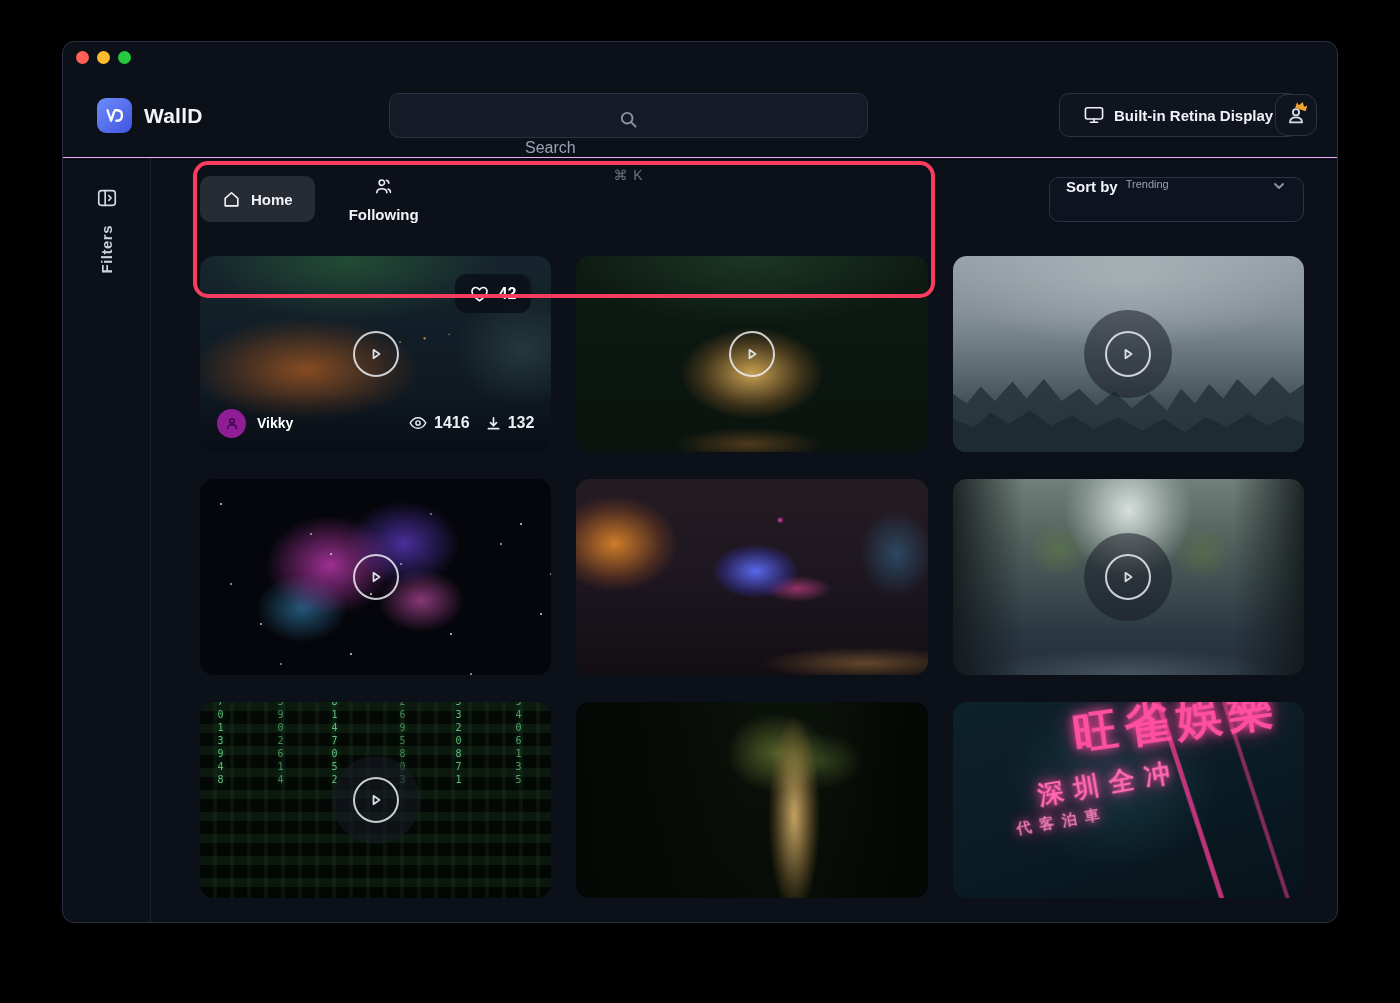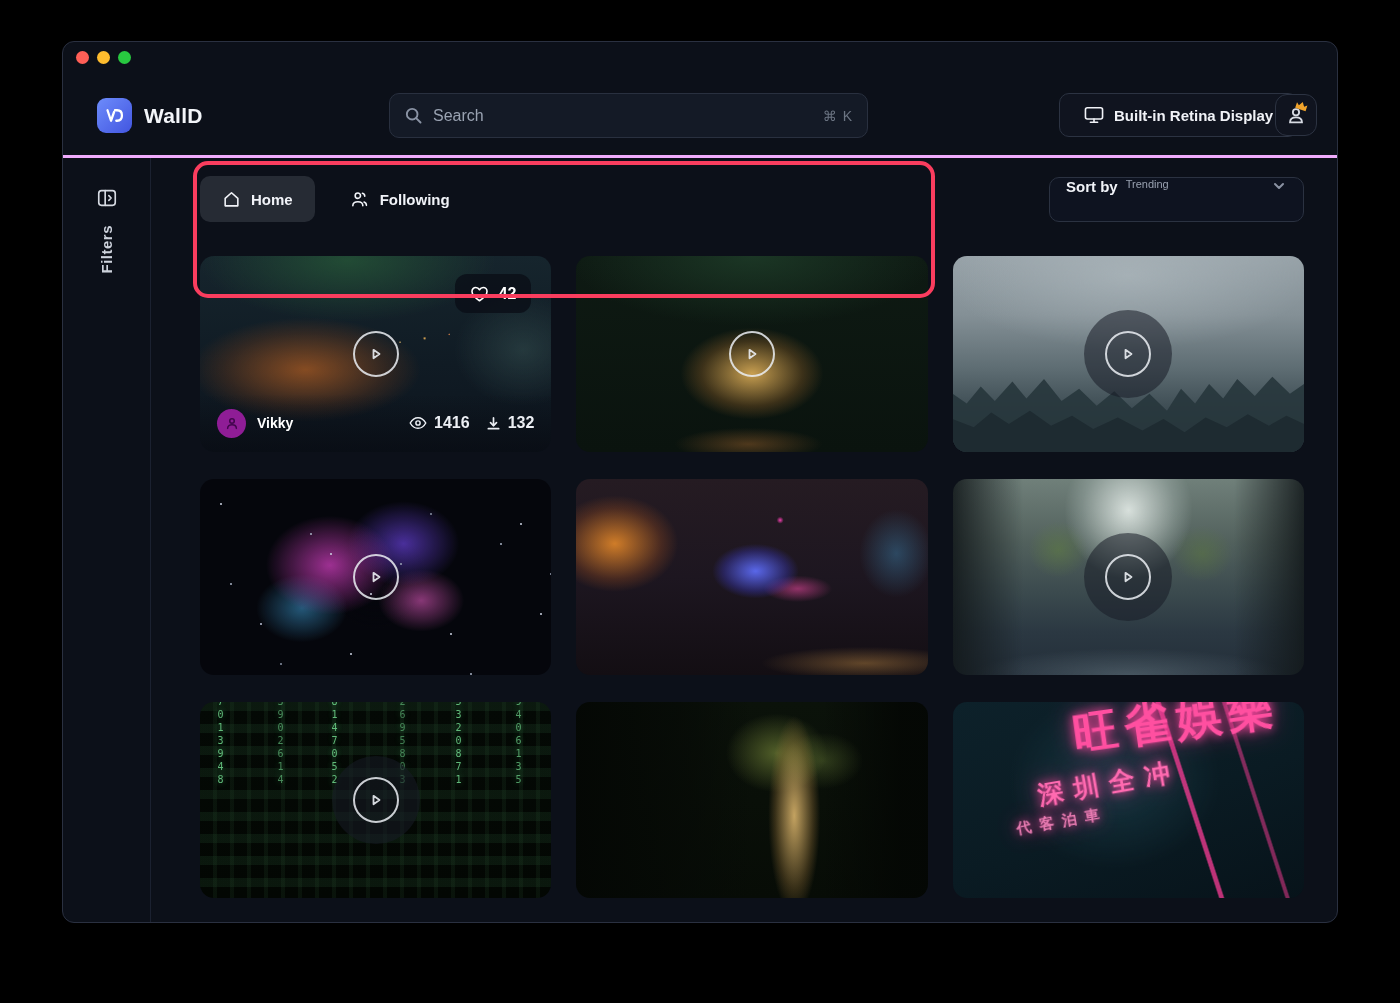--- a/index.html
+++ b/index.html
@@ -7,28 +7,28 @@
     font-family:"Liberation Sans", sans-serif; -webkit-font-smoothing:antialiased; }
 
   .window { position:absolute; left:62px; top:41px; width:1276px; height:882px;
     background:#0c1019; border:1px solid #2a3040; border-radius:12px; overflow:hidden; }
 
   
   .traffic { position:absolute; top:9px; left:13px; display:flex; gap:8px; z-index:30; }
   .tl { width:13px; height:13px; border-radius:50%; }
   .tl.red { background:#ff5f57; } .tl.yellow { background:#febc2e; } .tl.green { background:#28c840; }
 
-  .header { position:relative; height:116px; border-bottom:3px solid #f0abfc; }
+  .header { position:relative; height:116px; border-bottom:1px solid #f0abfc; }
   .brand { position:absolute; left:34px; top:56px; display:flex; align-items:center; gap:12px; }
   .logo { width:35px; height:35px; border-radius:9px;
     background:linear-gradient(135deg,#6d8cfb,#4255e0); display:flex; align-items:center; justify-content:center; }
   .app-title { color:#f3f5f9; font-size:21px; font-weight:bold; letter-spacing:.2px; }
 
   .search { position:absolute; left:326px; top:51px; width:479px; height:45px; border-radius:10px;
-    background:#141a26; border:1px solid #29303f; display:flex; align-items:center; padding:8px 14px; gap:10px; }
+    background:#141a26; border:1px solid #29303f; display:flex; align-items:center; padding:16px 14px; gap:10px;flex-direction:column; }
   .search input { flex:1; background:transparent; border:none; outline:none; color:#e8ebf1;
     font-size:16px; font-family:"Liberation Sans", sans-serif; }
   .search input::placeholder { color:#9aa3b2; }
   .kbd-hint { color:#6b7482; font-size:14px; letter-spacing:1px; }
 
   .display-btn { position:absolute; left:996px; top:51px; height:44px; padding:0 24px;
     display:flex; align-items:center; gap:10px; border-radius:10px; background:#10141f;
     border:1px solid #2c3342; color:#f0f2f7; font-size:15px; font-weight:bold; cursor:pointer; }
   .avatar-btn { position:absolute; left:1212px; top:52px; width:42px; height:42px; border-radius:12px;
     background:#10141f; border:1px solid #2c3342; display:flex; align-items:center; justify-content:center; cursor:pointer; }
@@ -41,21 +41,21 @@
   .rail-label { margin-top:16px; color:#cdd2dc; font-size:15px; font-weight:bold;
     writing-mode:vertical-rl; transform:rotate(180deg); letter-spacing:.5px; }
 
   .main { flex:1; position:relative; }
   .content-clip { height:746px; overflow:hidden; padding:18px 33px 0 49px; }
 
   .toolbar { display:flex; align-items:center; height:46px; }
   .tab { display:flex; align-items:center; gap:10px; height:46px; padding:0 22px; border-radius:10px;
     color:#f1f3f8; font-size:15px; font-weight:bold; cursor:pointer; background:transparent; border:none; }
   .tab.active { background:#262b34; }
-  .tab + .tab { margin-left:12px; }
+  .tab + .tab { margin-left:12px;flex-direction:column; }
   .toolbar .spacer { flex:1; }
   .sort { display:flex; gap:8px; height:45px; width:255px; padding:0 16px;
     border-radius:10px; border:1px solid #2b3241; background:#0e1320; cursor:pointer; }
   .sort-label { color:#f1f3f8; font-size:15px; font-weight:bold; }
   .sort-value { color:#99a1b0; font-size:11px; }
   .sort .chev { margin-left:auto; color:#8a92a2; }
 
   .tags-row { margin-top:37px; display:flex; align-items:center; height:29px; }
   .tags-caption { display:flex; align-items:center; gap:8px; color:#8a92a3; font-size:14px; margin-right:38px; }
   .tag { height:28px; padding:0 15px; border-radius:999px; border:1px solid #454d5d; background:rgba(18,23,33,.6);

